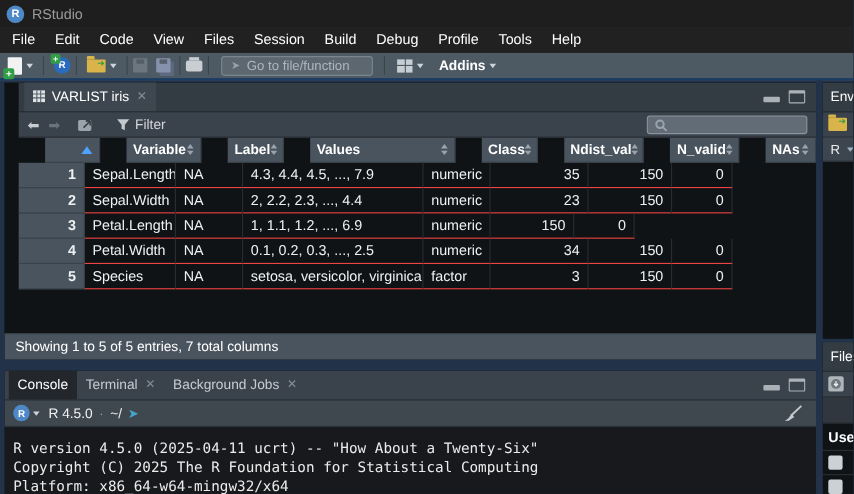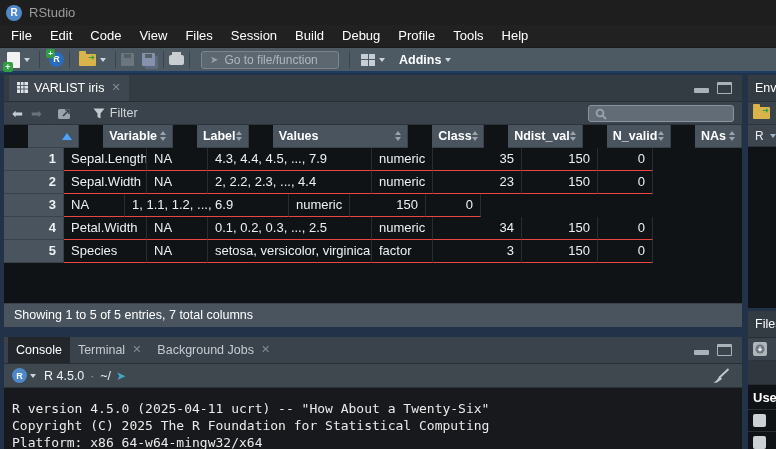--- a/index.html
+++ b/index.html
@@ -48,21 +48,21 @@
   .tab { height:27px; display:flex; align-items:center; padding:0 8px; font-size:12.5px; color:#c7ccd1; }
   .tab.active { background:#3e4750; color:#ffffff; }
   .tab .close-x { color:#848b92; font-size:11px; margin-left:7px; }
   .pane-toolbar { height:23px; background:#3a424b; display:flex; align-items:center; border-bottom:1px solid #2c333b; }
   .minmax { position:absolute; right:10px; top:7px; display:flex; gap:8px; }
   .mm-min { width:15px; height:11px; position:relative; }
   .mm-min::after { content:""; position:absolute; left:0; bottom:0; width:15px; height:5px; background:#aab2b8; border-radius:1px;}
   .mm-max { width:15px; height:12px; border:1.5px solid #aab2b8; border-top-width:3px; border-radius:1px; }
 
   
-  .dataviewer { left:4px; top:75px; width:738px; height:252px; }
+  .dataviewer { left:4px; top:75px; width:738px; height:252px;padding-left:13px; }
   .nav-arrow { font-size:13px; margin-left:8px; }
   .nav-back { color:#c8cdd2; } .nav-fwd { color:#6a727a; }
   .filter-funnel { margin:0 5px 0 6px; }
   .filter-label { color:#d3d7db; font-size:12.5px; }
   .search-box { position:absolute; right:8px; top:3px; width:146px; height:17px; background:#626c76; border:1px solid #8a949e;
     border-radius:3px; display:flex; align-items:center; }
   .viewer-table { font-size:13px; }
   .trow { display:flex; height:23px; line-height:22px; }
   .thead .cell { background:#4a545e; color:#fff; font-weight:bold; font-size:12.5px; border-right:1px solid #39424b; border-bottom:1px solid #39424b;
     display:flex; align-items:center; justify-content:space-between; padding:0 6px;margin-left:24px;}
@@ -274,20 +274,21 @@
           <div class="cell c-var">Sepal.Width</div>
           <div class="cell c-label na-val">NA</div>
           <div class="cell c-values">2, 2.2, 2.3, ..., 4.4</div>
           <div class="cell c-class">numeric</div>
           <div class="cell c-ndist num-r">23</div>
           <div class="cell c-nvalid num-r">150</div>
           <div class="cell c-nas num-r">0</div>
         </div>
         <div class="trow">
           <div class="cell c-num">3</div>
+          <div class="cell c-var">Petal.Length</div>
           <div class="cell c-label na-val">NA</div>
           <div class="cell c-values">1, 1.1, 1.2, ..., 6.9</div>
           <div class="cell c-class">numeric</div>
           <div class="cell c-nvalid num-r">150</div>
           <div class="cell c-nas num-r">0</div>
         </div>
         <div class="trow">
           <div class="cell c-num">4</div>
           <div class="cell c-var">Petal.Width</div>
           <div class="cell c-label na-val">NA</div>

